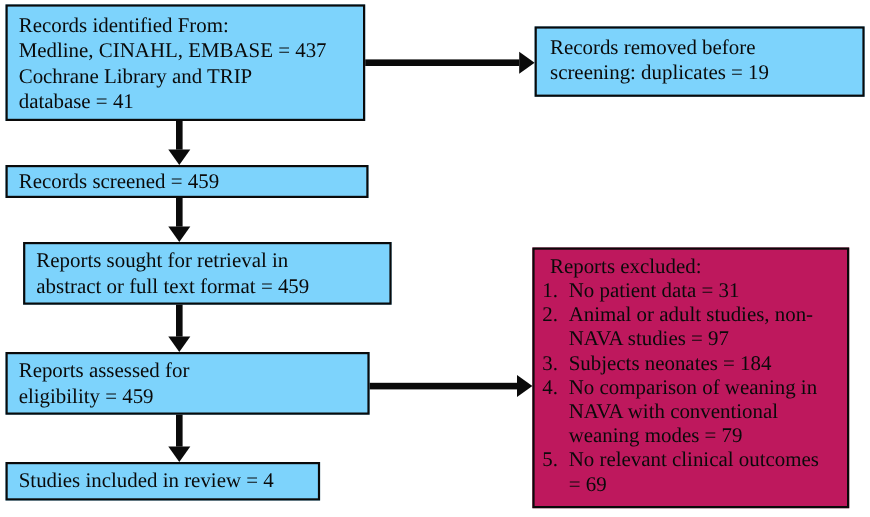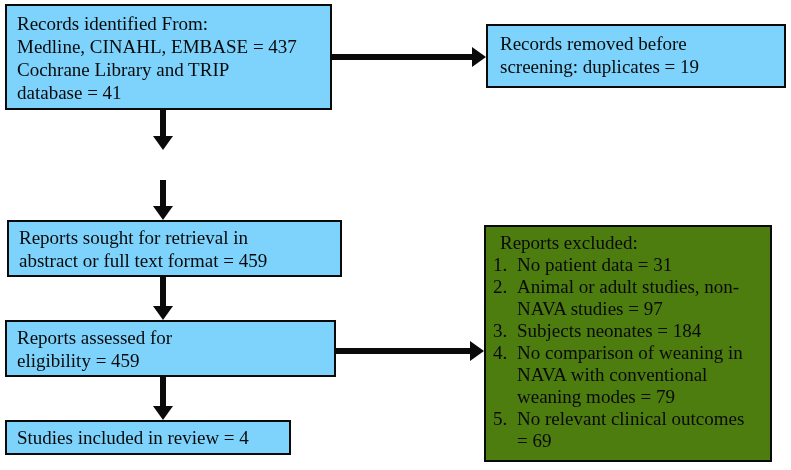--- a/index.html
+++ b/index.html
@@ -18,21 +18,21 @@
     border: 2px solid #0a0a0a;
     background: #7dd3fc;
     font-size: 19px;
     line-height: 23px;
     white-space: pre-line;
   }
   .list-box {
     position: absolute;
     box-sizing: border-box;
     border: 2px solid #0a0a0a;
-    background: #4d7c0f;
+    background: #be185d;
     font-size: 19px;
     line-height: 22px;
   }
   .list-title { padding: 5px 4px 0 14px; white-space: pre-line; }
   .list-row { display: flex; align-items: flex-start; }
   .list-num { width: 31px; flex: 0 0 31px; padding-left: 7px; box-sizing: border-box; }
   .list-text { flex: 1; white-space: pre-line; padding-right: 4px; }
   .arrow-v {
     position: absolute;
     display: flex;
@@ -68,22 +68,23 @@
 <div id="canvas">
 
   <div class="box" style="left:5px; top:4px; width:327px; height:106px; padding:6px 10px 0 10px;">Records identified From:
 Medline, CINAHL, EMBASE = 437
 Cochrane Library and TRIP
 database = 41</div>
 
   <div class="box" style="left:486px; top:24px; width:300px; height:64px; padding:6px 10px 15px 12px;">Records removed before
 screening: duplicates = 19</div>
 
+  <div class="box" style="left:5px; top:150px; width:330px; height:30px; padding:2px 10px 0 10px;">Records screened = 459</div>
 
-  <div class="box" style="left:7px; top:220px; width:335px; height:57px; padding:4px 10px 0 10px;">Reports sought for retrieval in
+  <div class="box" style="left:21px; top:220px; width:335px; height:57px; padding:4px 10px 0 10px;">Reports sought for retrieval in
 abstract or full text format = 459</div>
 
   <div class="box" style="left:5px; top:320px; width:331px; height:57px; padding:4px 10px 0 10px;">Reports assessed for
 eligibility = 459</div>
 
   <div class="box" style="left:5px; top:420px; width:286px; height:35px; padding:4px 20px 0 10px;">Studies included in review = 4</div>
 
   <div class="list-box" style="left:484px; top:225px; width:288px; height:237px;">
     <div class="list-title">Reports excluded:</div>
     <div class="list-row">

